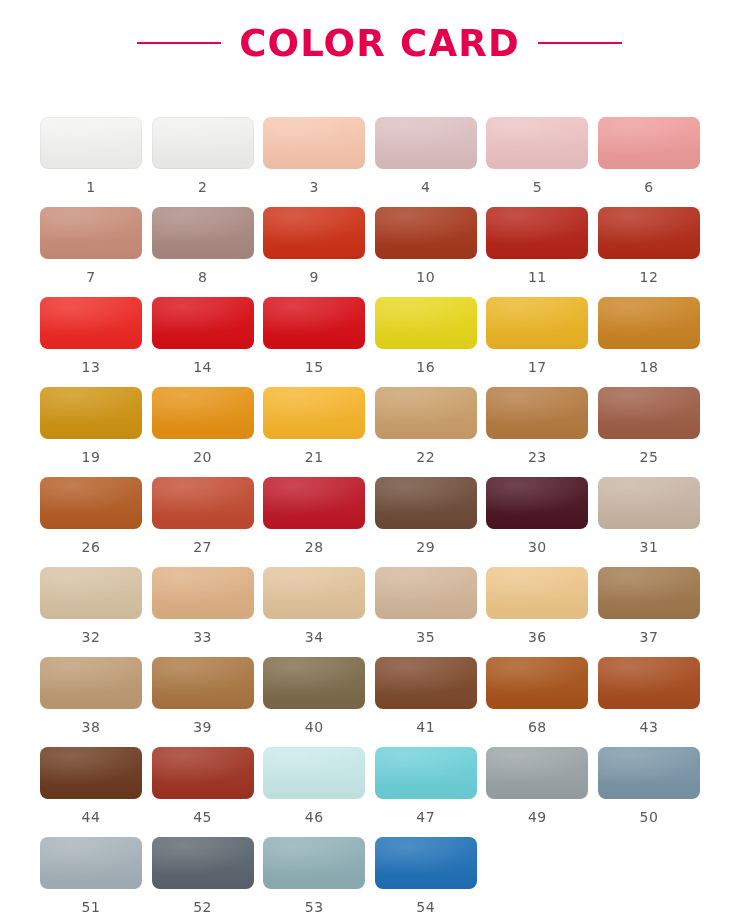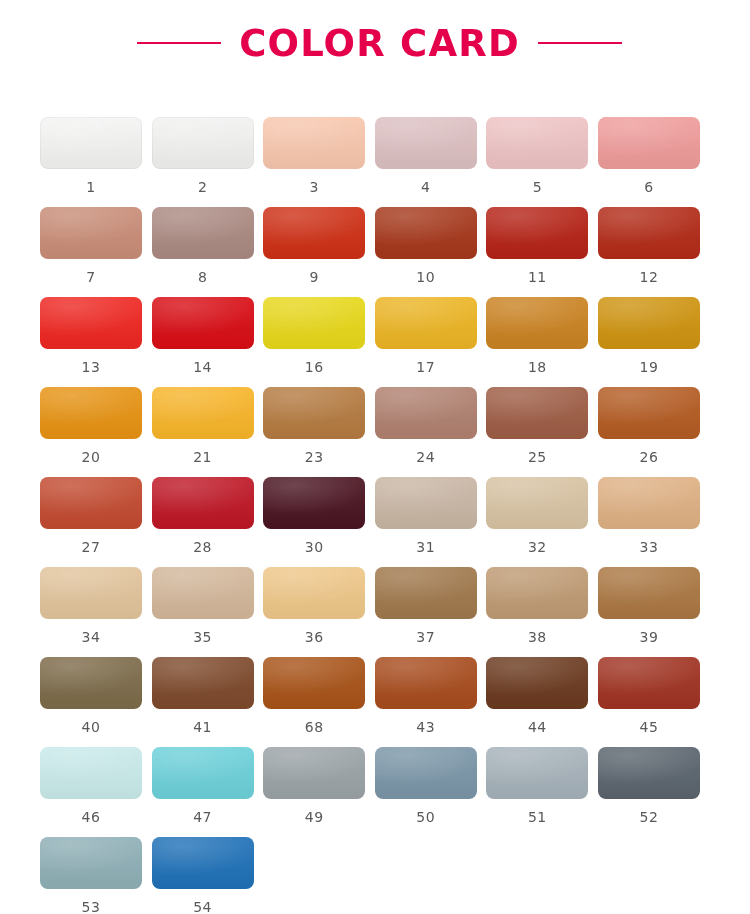--- a/index.html
+++ b/index.html
@@ -161,20 +161,24 @@
       </div>
       <div class="cell">
         <div class="swatch" style="background-color: rgb(239, 39, 34);"></div>
         <div class="label">13</div>
       </div>
       <div class="cell">
         <div class="swatch" style="background-color: rgb(217, 13, 21);"></div>
         <div class="label">14</div>
       </div>
       <div class="cell">
+        <div class="swatch" style="background-color: rgb(216, 13, 22);"></div>
+        <div class="label">15</div>
+      </div>
+      <div class="cell">
         <div class="swatch" style="background-color: rgb(232, 216, 27);"></div>
         <div class="label">16</div>
       </div>
       <div class="cell">
         <div class="swatch" style="background-color: rgb(236, 181, 36);"></div>
         <div class="label">17</div>
       </div>
       <div class="cell">
         <div class="swatch" style="background-color: rgb(203, 131, 34);"></div>
         <div class="label">18</div>
@@ -185,44 +189,48 @@
       </div>
       <div class="cell">
         <div class="swatch" style="background-color: rgb(231, 147, 19);"></div>
         <div class="label">20</div>
       </div>
       <div class="cell">
         <div class="swatch" style="background-color: rgb(248, 181, 42);"></div>
         <div class="label">21</div>
       </div>
       <div class="cell">
+        <div class="swatch" style="background-color: rgb(203, 160, 106);"></div>
+        <div class="label">22</div>
+      </div>
+      <div class="cell">
         <div class="swatch" style="background-color: rgb(181, 123, 65);"></div>
         <div class="label">23</div>
       </div>
       <div class="cell">
-        <div class="swatch" style="background-color: rgb(176, 129, 112);"></div>
-        <div class="label">24</div>
-      </div>
-      <div class="cell">
         <div class="swatch" style="background-color: rgb(158, 93, 69);"></div>
         <div class="label">25</div>
       </div>
       <div class="cell">
         <div class="swatch" style="background-color: rgb(180, 92, 35);"></div>
         <div class="label">26</div>
       </div>
       <div class="cell">
         <div class="swatch" style="background-color: rgb(195, 75, 49);"></div>
         <div class="label">27</div>
       </div>
       <div class="cell">
         <div class="swatch" style="background-color: rgb(191, 23, 38);"></div>
         <div class="label">28</div>
       </div>
       <div class="cell">
+        <div class="swatch" style="background-color: rgb(109, 75, 56);"></div>
+        <div class="label">29</div>
+      </div>
+      <div class="cell">
         <div class="swatch" style="background-color: rgb(74, 20, 33);"></div>
         <div class="label">30</div>
       </div>
       <div class="cell">
         <div class="swatch" style="background-color: rgb(201, 182, 165);"></div>
         <div class="label">31</div>
       </div>
       <div class="cell">
         <div class="swatch" style="background-color: rgb(216, 195, 163);"></div>
         <div class="label">32</div>

